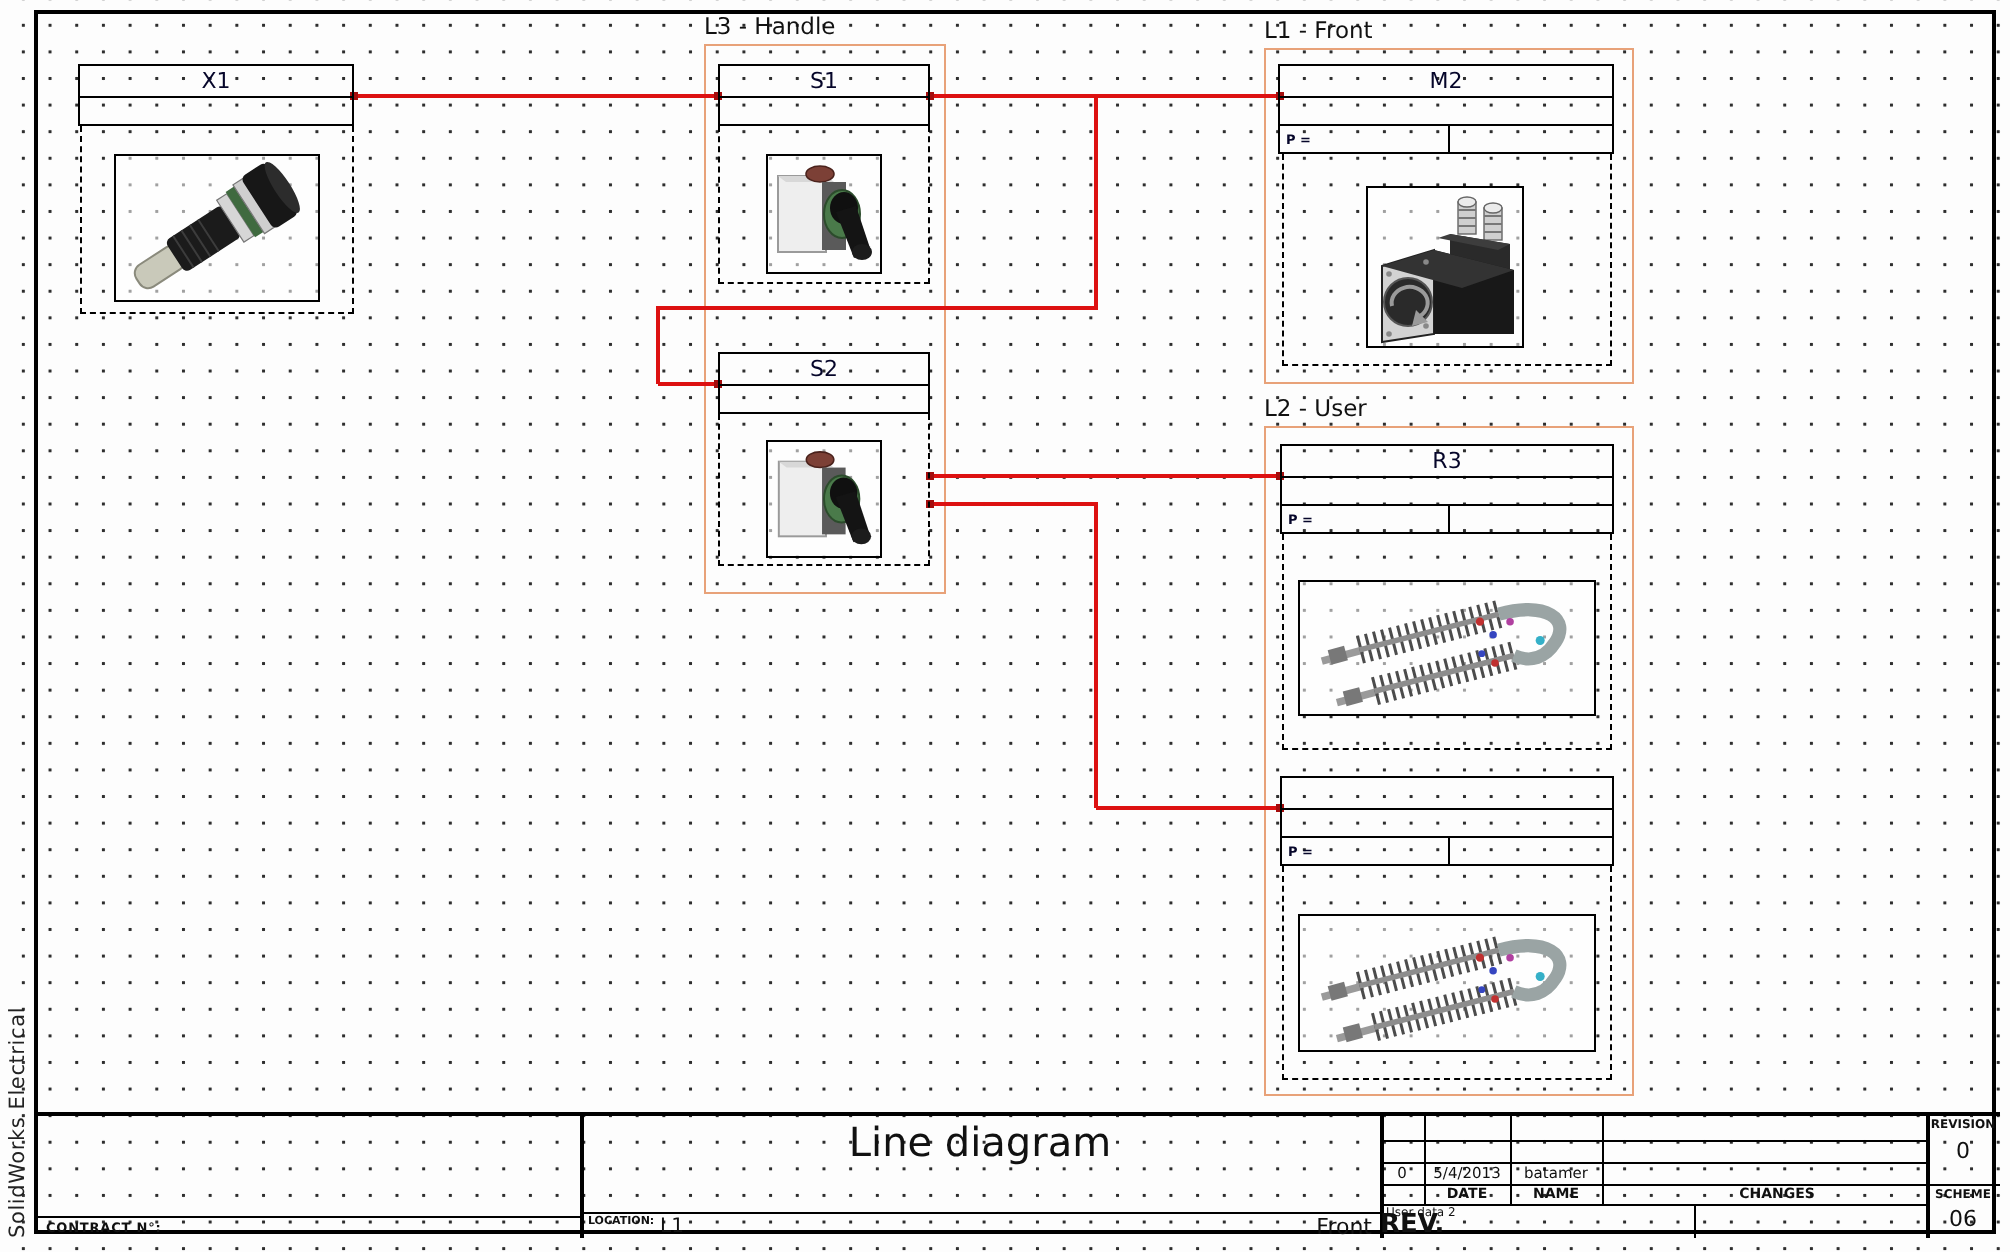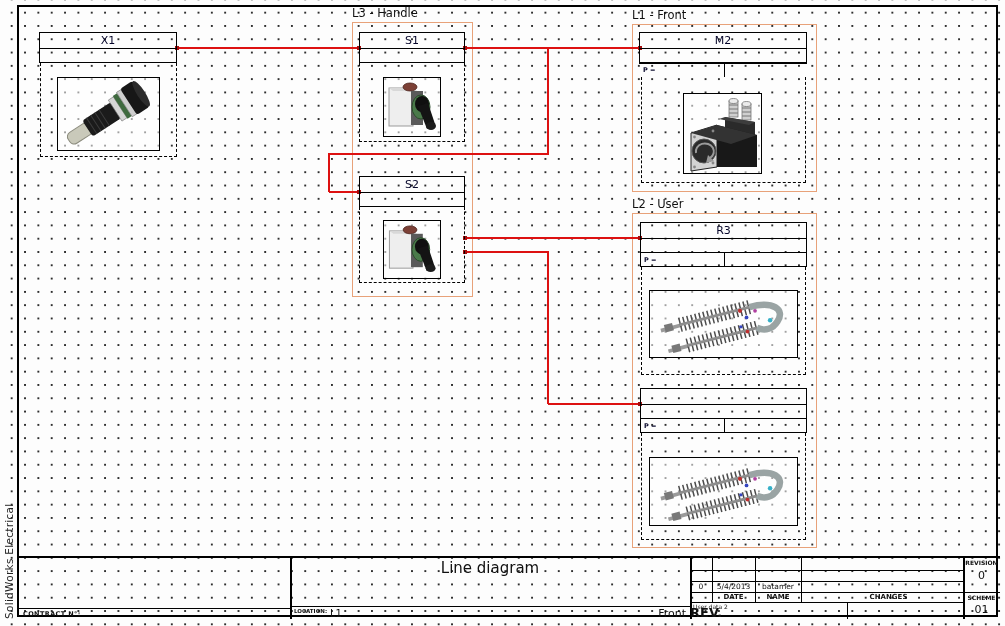--- a/index.html
+++ b/index.html
@@ -124,21 +124,21 @@
     <polygon points="4,9 28,9 32,12 8,12" fill="#d8d8d8"></polygon>
     <ellipse cx="25" cy="8" rx="7" ry="4" fill="#7c4036" stroke="#4a221c" stroke-width=".8"></ellipse>
     <rect x="26" y="12" width="12" height="34" fill="#5a5a5a"></rect>
     <ellipse cx="36" cy="28" rx="9" ry="12" fill="#4a7a4a" stroke="#2c4c2c" stroke-width="1"></ellipse>
     <ellipse cx="37" cy="25" rx="7" ry="8" fill="#101010"></ellipse>
     <polygon points="33,27 43,24 50,45 42,50" fill="#141414"></polygon>
     <ellipse cx="46" cy="47" rx="5" ry="4" fill="#1c1c1c"></ellipse>
   </svg>
 </div>
 
-<div class="abs hdr" style="left:639px;top:32px;width:168px;height:32px;">
+<div class="abs hdr" style="left:639px;top:32px;width:168px;height:45px;">
   <div class="hline" style="top:15px;"></div>
   <div class="hline" style="top:29px;"></div>
   <div class="vline" style="left:84px;top:29px;height:15px;"></div>
   <div class="ref">M2</div>
   <div class="plabel" style="top:33px;">P =</div>
 </div>
 <div class="abs dashed" style="left:641px;top:77px;width:165px;height:106px;"></div>
 <div class="abs imgframe" style="left:683px;top:93px;width:79px;height:81px;">
   <svg width="75" height="77" viewBox="0 0 75 77">
     <g>
@@ -233,33 +233,33 @@
   <div class="tb-line" style="left:736px;top:0;width:1px;height:44px;"></div>
   <div class="tb-line" style="left:782px;top:0;width:1px;height:44px;"></div>
   <div class="tb-line" style="left:671px;top:12px;width:273px;height:1px;"></div>
   <div class="tb-line" style="left:671px;top:23px;width:273px;height:1px;"></div>
   <div class="tb-line" style="left:671px;top:34px;width:273px;height:1px;"></div>
   <div class="tb-line" style="left:671px;top:44px;width:273px;height:1px;"></div>
   <div class="tb-line" style="left:828px;top:44px;width:1px;height:17px;"></div>
   <div class="tb-line" style="left:944px;top:0;width:1.5px;height:61px;"></div>
   <div class="tb-line" style="left:944px;top:34px;width:37px;height:1px;"></div>
 
-  <div class="tb-text ctr" style="left:271px;width:400px;top:1px;font-size:15px;">Line diagram</div>
+  <div class="tb-text ctr" style="left:271px;width:400px;top:1px;font-size:20px;">Line diagram</div>
   <div class="tb-text" style="left:4px;top:52px;font-size:6.5px;font-weight:bold;letter-spacing:.4px;">CONTRACT N°:</div>
   <div class="tb-text" style="left:275px;top:50px;font-size:5.5px;font-weight:bold;">LOCATION:</div>
   <div class="tb-text" style="left:311px;top:50px;font-size:10px;">L1</div>
   <div class="tb-text" style="left:271px;width:396px;top:49px;font-size:11px;text-align:right;">Front</div>
 
   <div class="tb-text ctr" style="left:671px;width:22px;top:24px;font-size:7.5px;">0</div>
   <div class="tb-text ctr" style="left:693px;width:43px;top:24px;font-size:7.5px;">5/4/2013</div>
   <div class="tb-text ctr" style="left:736px;width:46px;top:24px;font-size:7.5px;">batamer</div>
 
   <div class="tb-text ctr" style="left:671px;width:22px;top:35px;font-size:13px;font-weight:bold;margin-top:12px;">REV.</div>
   <div class="tb-text ctr" style="left:693px;width:43px;top:35px;font-size:7px;font-weight:bold;">DATE</div>
   <div class="tb-text ctr" style="left:736px;width:46px;top:35px;font-size:7px;font-weight:bold;">NAME</div>
   <div class="tb-text ctr" style="left:782px;width:175px;top:35px;font-size:7px;font-weight:bold;">CHANGES</div>
   <div class="tb-text" style="left:674px;top:45px;font-size:6px;">User data 2</div>
 
   <div class="tb-text ctr" style="left:944px;width:37px;top:1px;font-size:6px;font-weight:bold;">REVISION</div>
   <div class="tb-text ctr" style="left:944px;width:37px;top:11px;font-size:11px;">0</div>
   <div class="tb-text ctr" style="left:944px;width:37px;top:36px;font-size:6px;font-weight:bold;">SCHEME</div>
-  <div class="tb-text ctr" style="left:944px;width:37px;top:45px;font-size:11px;">01</div>
+  <div class="tb-text ctr" style="left:944px;width:37px;top:45px;font-size:11px;">06</div>
 </div>
 
 </body></html>

